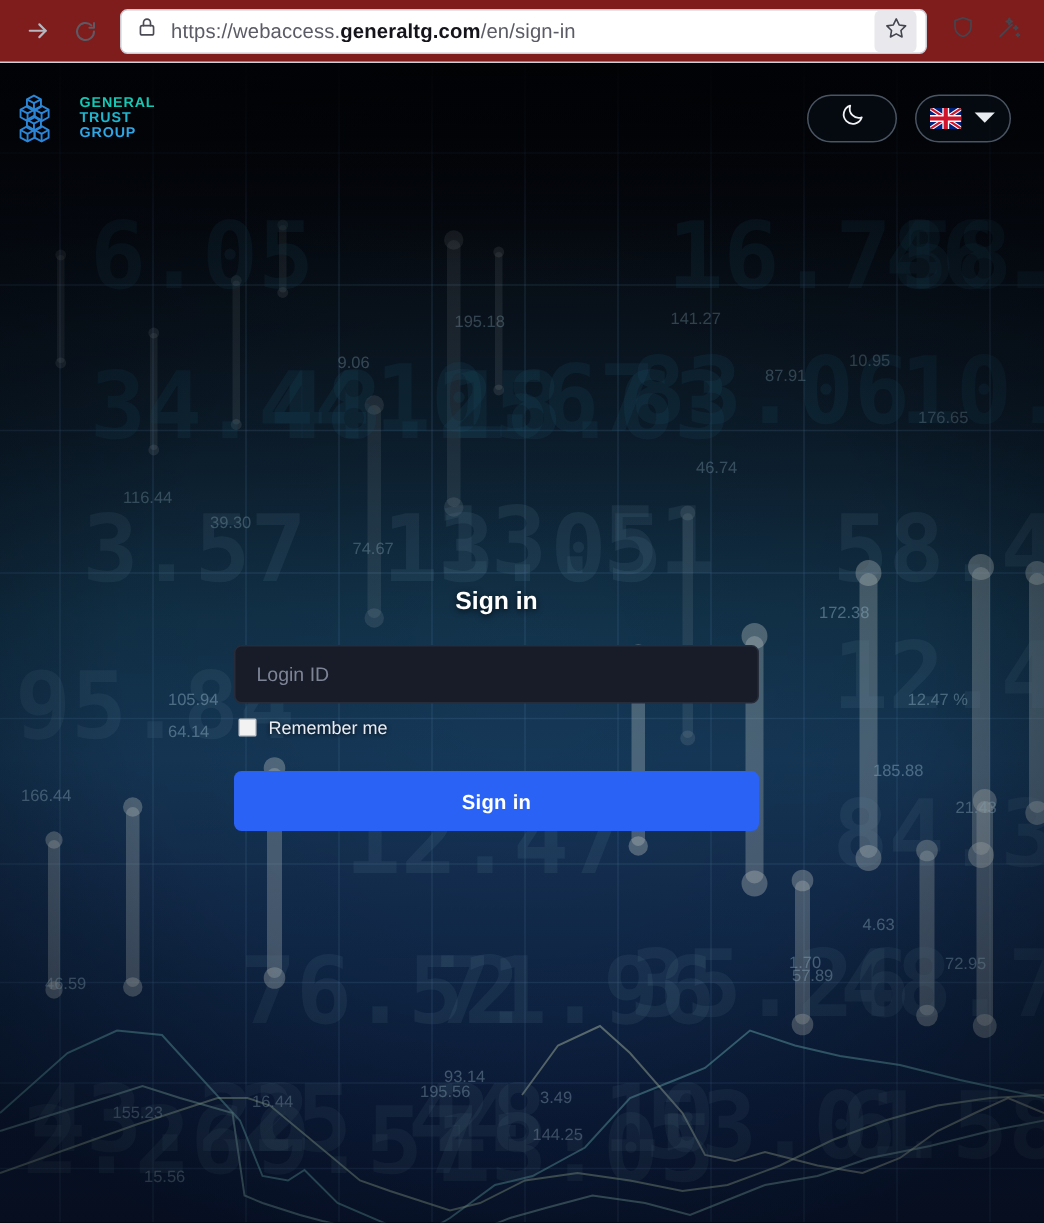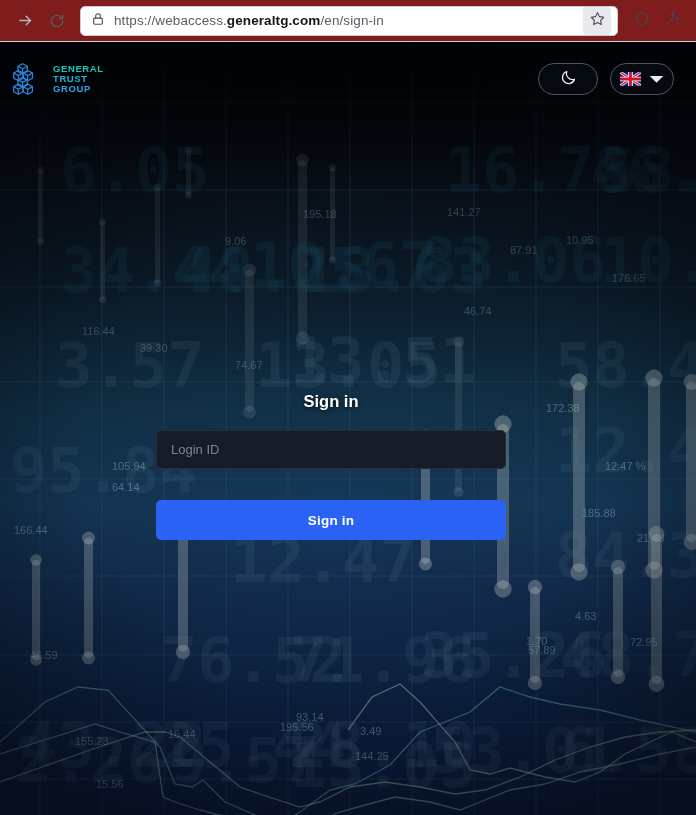--- a/index.html
+++ b/index.html
@@ -138,21 +138,21 @@
     font-weight: bold;
     margin-bottom: 19px;
     text-shadow: 0 1px 4px rgba(0,0,0,0.75);
   }
   .field {
     position: relative;
     width: 350px; height: 39px;
     background: #171c28;
     border: 1px solid #262c3a;
     border-radius: 5px;
-    margin-bottom: 12px;
+    margin-bottom: 2px;
     display: flex; align-items: center; justify-content: center;
   }
   .field input {
     width: 100%; height: 100%;
     background: transparent;
     border: 0; outline: 0;
     color: #dfe3ea;
     font-size: 13px;
     font-family: "Liberation Sans", sans-serif;
     padding: 0 42px 0 14px;
@@ -486,16 +486,20 @@
 
   <form id="login-form">
 
     <div id="signin-title">Sign in</div>
 
     <div class="field">
       <input type="text" id="login-id-input" placeholder="Login ID" style="">
     </div>
 
 
+    <div id="remember-row">
+      <span id="remember-box"></span>
+      <span id="remember-label">Remember me</span>
+    </div>
 
     <button id="signin-button" type="submit">Sign in</button>
   </form>
 </div>
 
 </body></html>

